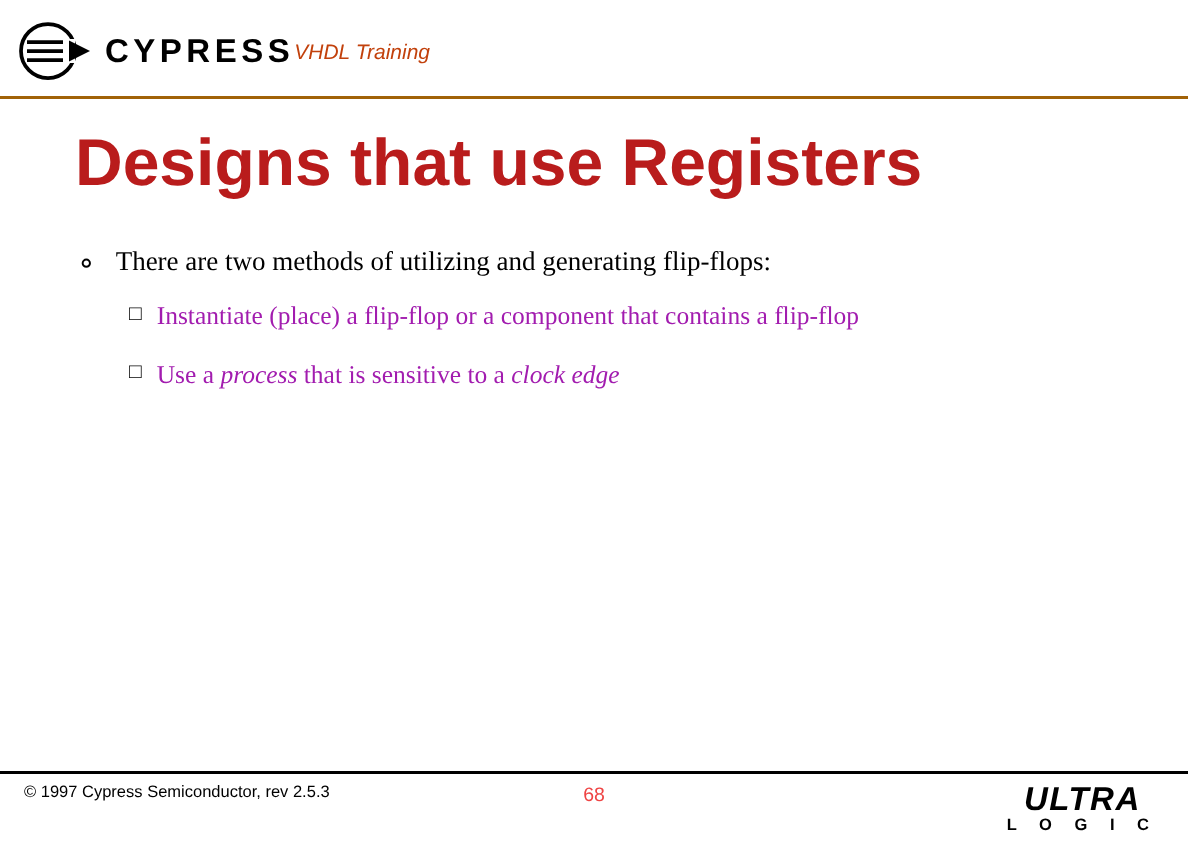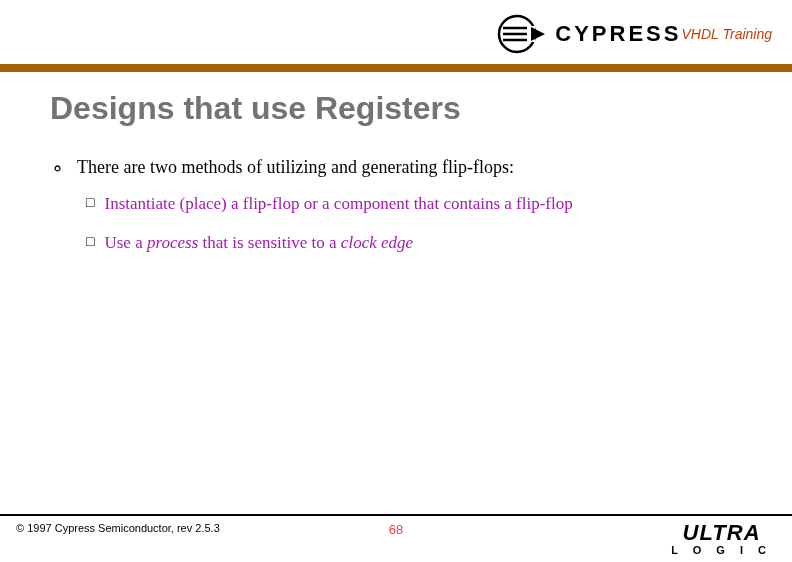--- a/index.html
+++ b/index.html
@@ -18,23 +18,23 @@
       height: 562px;
       background: #fff;
       position: relative;
       padding: 0;
     }
 
     
     .header {
       display: flex;
       align-items: center;
-      justify-content: flex-end;
+      justify-content: flex-start;
       padding: 8px 20px 0 12px;
-      border-bottom: 8px solid #a16207;
+      border-bottom: 2px solid #a16207;
       padding-bottom: 4px;
     }
 
     .logo-area {
       display: flex;
       align-items: center;
       gap: 6px;
     }
 
     .logo-text {
@@ -51,23 +51,23 @@
       font-style: italic;
       color: #c2410c;
     }
 
     
     .content {
       padding: 18px 50px 0 50px;
     }
 
     .slide-title {
-      font-size: 32px;
+      font-size: 44px;
       font-weight: bold;
-      color: #737373;
+      color: #b91c1c;
       margin-bottom: 28px;
       font-family: Arial, sans-serif;
     }
 
     .bullet-l1 {
       display: flex;
       align-items: flex-start;
       gap: 12px;
       margin-bottom: 12px;
     }

